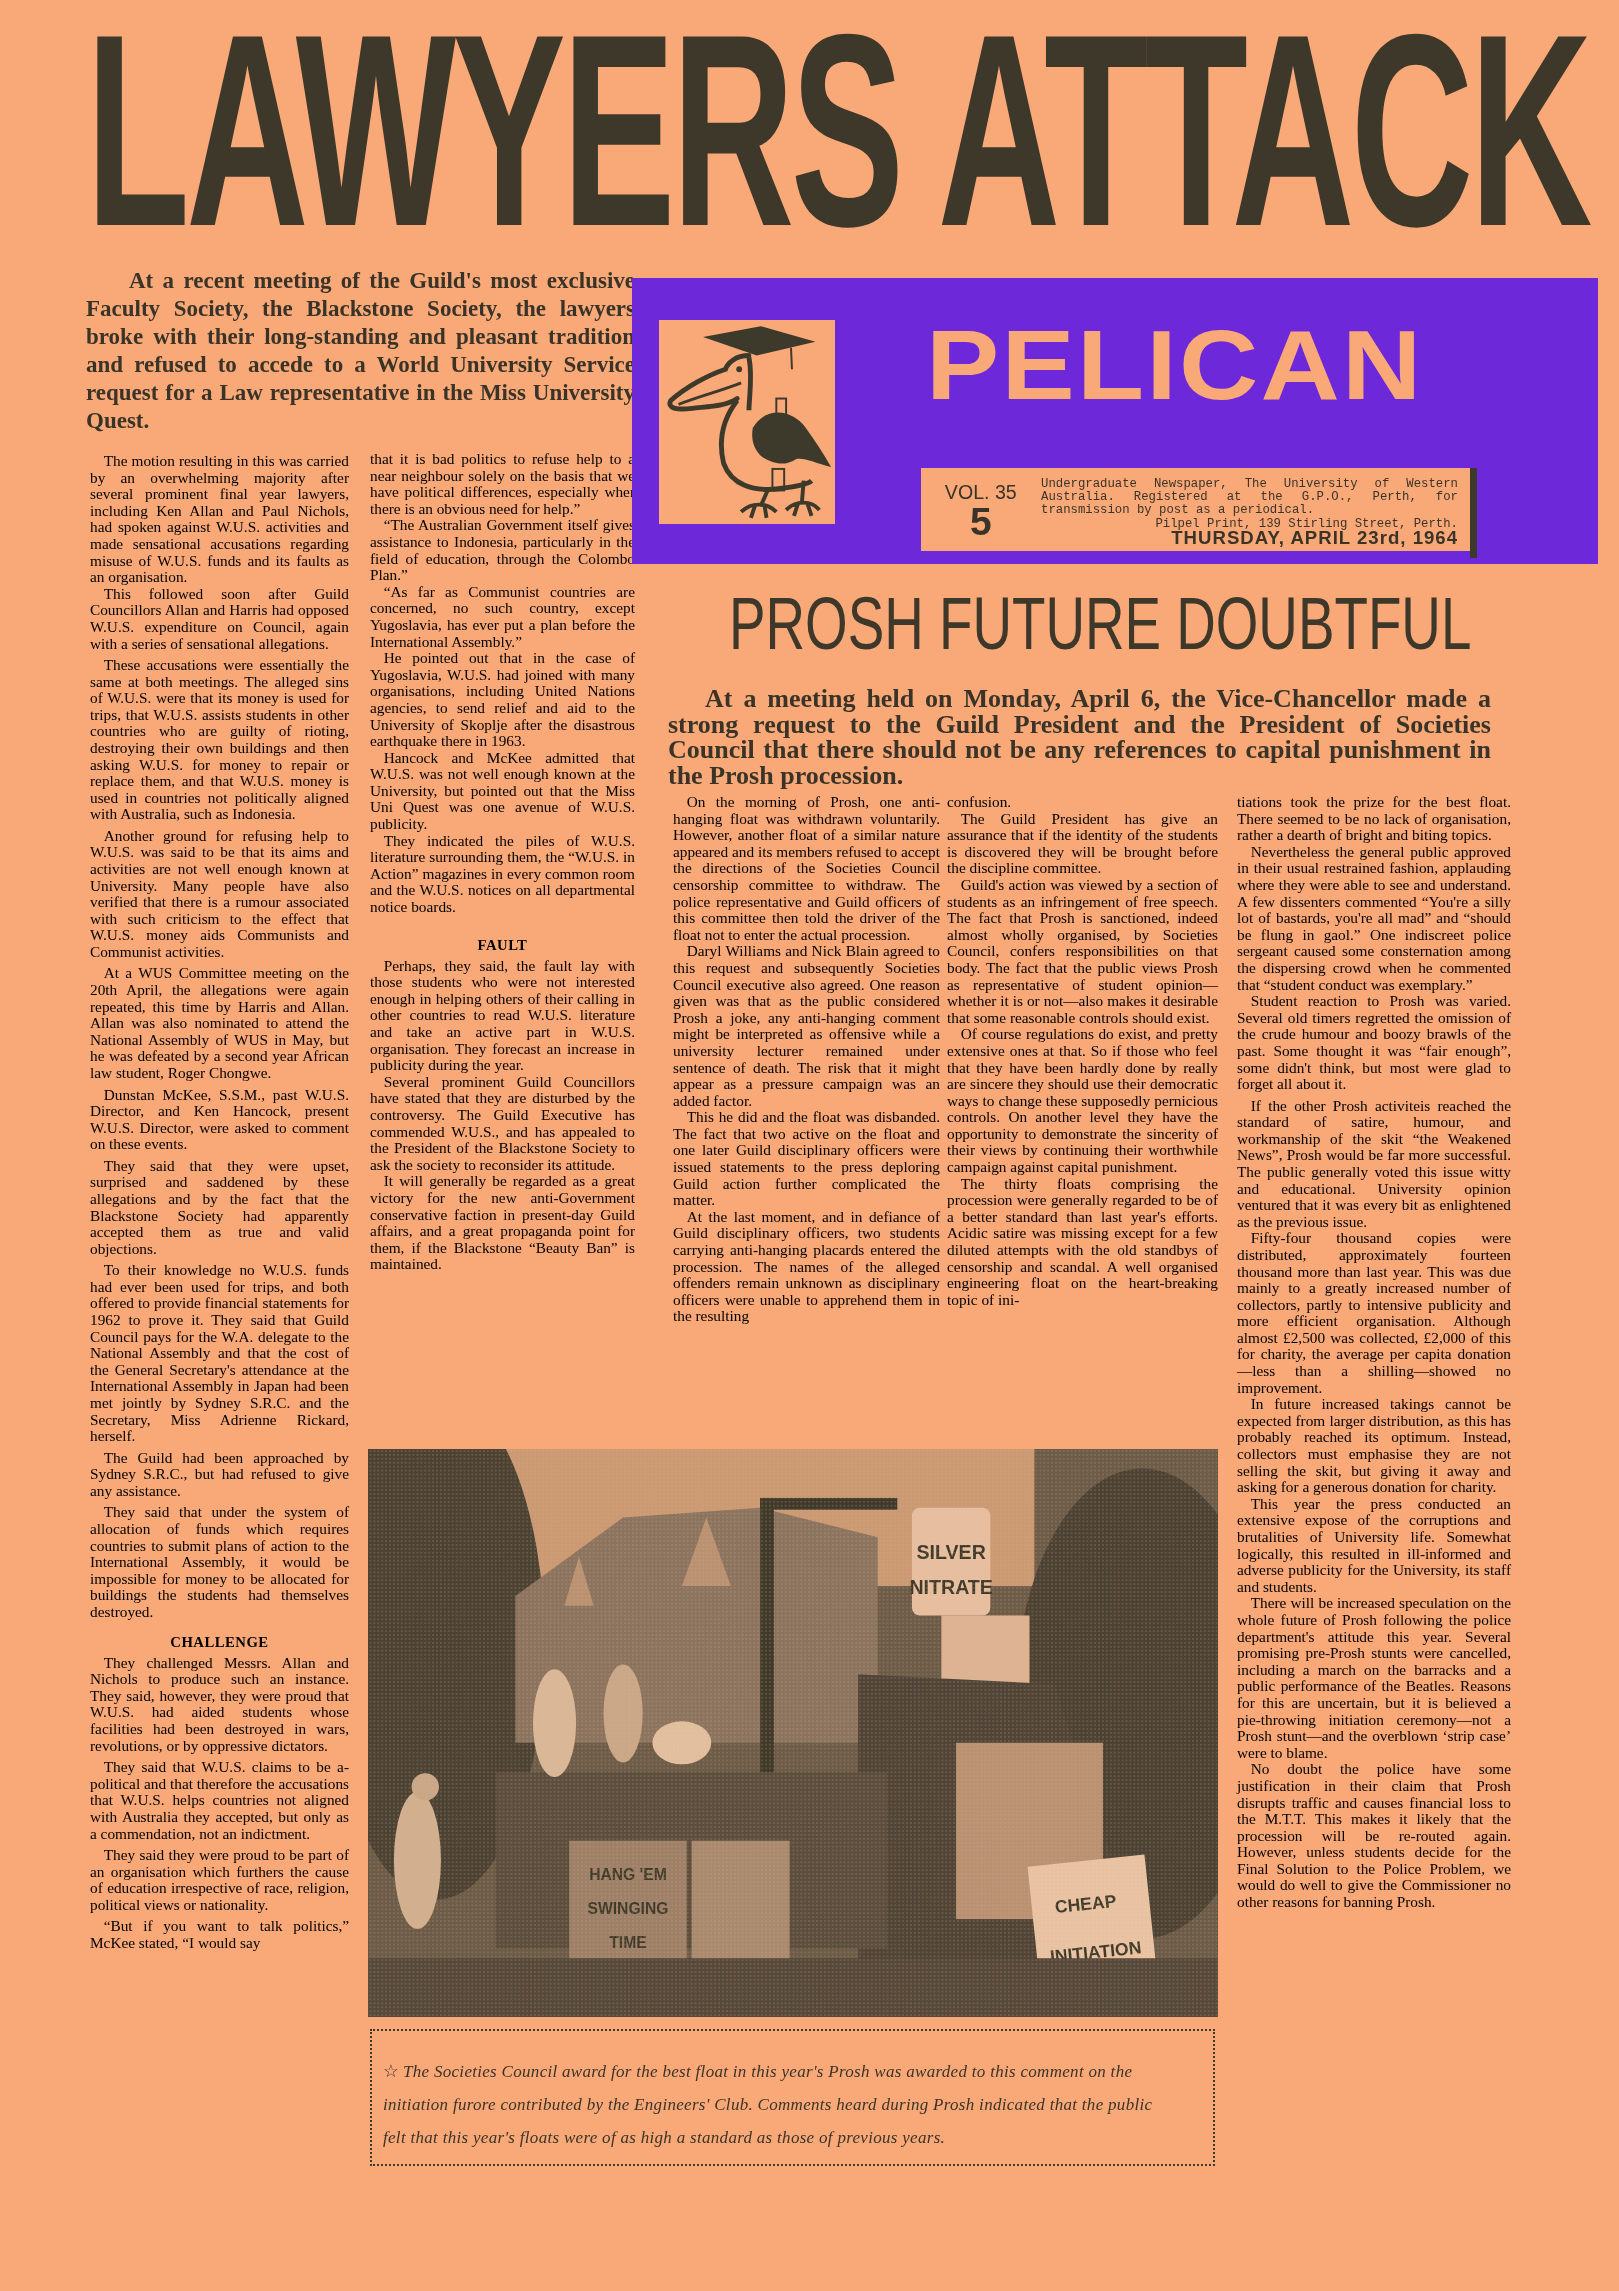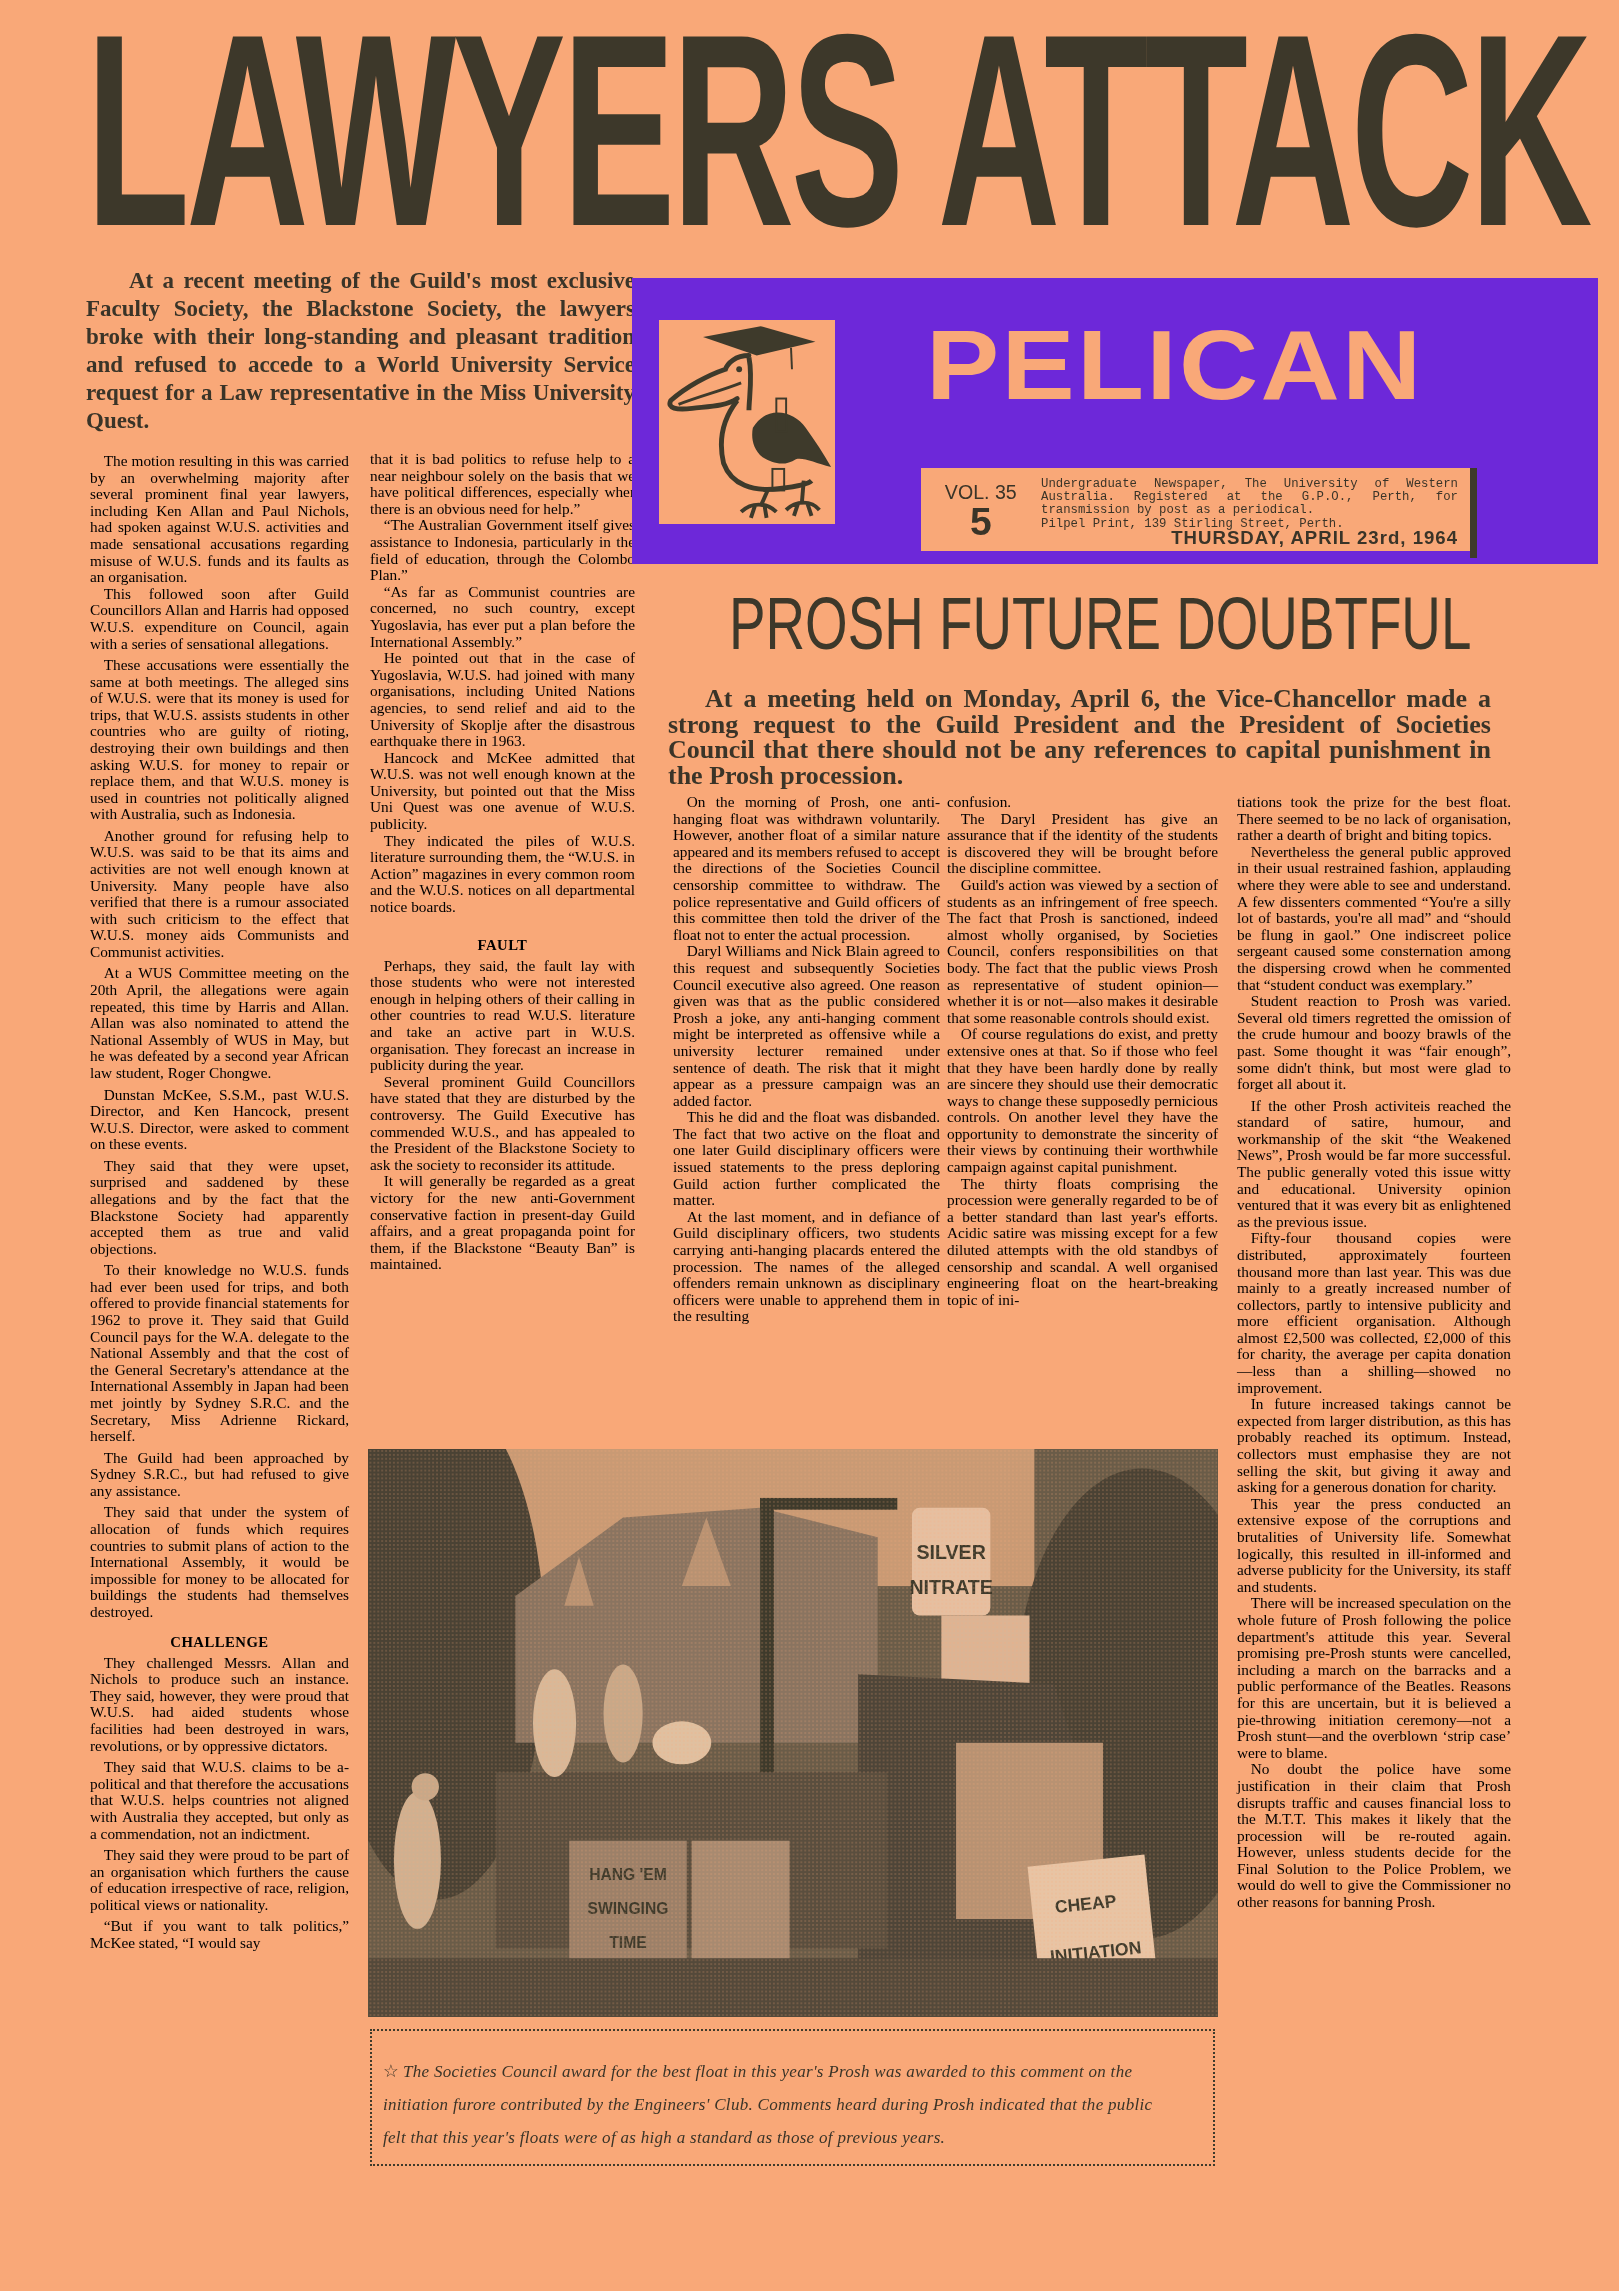--- a/index.html
+++ b/index.html
@@ -75,21 +75,21 @@
     text-align: center;
     font-family: "Liberation Sans", "DejaVu Sans", sans-serif;
   }
   .vol .vol-label { font-size: 19.6px; line-height: 21.6px; display: block; }
   .vol .vol-num { font-size: 39px; font-weight: bold; line-height: 37px; display: block; }
   .imprint {
     position: absolute; left: 120px; top: 9.8px; width: 417px;
     font-family: "Liberation Mono", "DejaVu Sans Mono", monospace;
     font-size: 12.3px; line-height: 13px; text-align: justify;
   }
-  .imprint .print-line { display: block; text-align: left; margin-top: 1px; }
+  .imprint .print-line { display: block; text-align: right; margin-top: 1px; }
   .date-line {
     position: absolute; left: 120px; top: 59px; width: 417px;
     font-family: "Liberation Sans", "DejaVu Sans", sans-serif;
     font-weight: bold; font-size: 18.6px; letter-spacing: 1px;
     text-align: right; white-space: nowrap;
   }
   .info-shadow-r { position:absolute; left: 838px; top: 190px; width: 6.9px; height: 90px; background:#3e3a2b; }
 
   .headline2 {
     left: 729px; top: 571px; width: 745px;
@@ -204,21 +204,21 @@
 
 <div class="abs col col3">
   <p>On the morning of Prosh, one anti-hanging float was withdrawn voluntarily. However, another float of a similar nature appeared and its members refused to accept the directions of the Societies Council censorship committee to withdraw. The police representative and Guild officers of this committee then told the driver of the float not to enter the actual procession.</p>
   <p>Daryl Williams and Nick Blain agreed to this request and subsequently Societies Council executive also agreed. One reason given was that as the public considered Prosh a joke, any anti-hanging comment might be interpreted as offensive while a university lecturer remained under sentence of death. The risk that it might appear as a pressure campaign was an added factor.</p>
   <p>This he did and the float was disbanded. The fact that two active on the float and one later Guild disciplinary officers were issued statements to the press deploring Guild action further complicated the matter.</p>
   <p>At the last moment, and in defiance of Guild disciplinary officers, two students carrying anti-hanging placards entered the procession. The names of the alleged offenders remain unknown as disciplinary officers were unable to apprehend them in the resulting</p>
 </div>
 
 <div class="abs col col4">
   <p style="text-indent:0">confusion.</p>
-  <p>The Daryl President has give an assurance that if the identity of the students is discovered they will be brought before the discipline committee.</p>
+  <p>The Guild President has give an assurance that if the identity of the students is discovered they will be brought before the discipline committee.</p>
   <p>Guild's action was viewed by a section of students as an infringement of free speech. The fact that Prosh is sanctioned, indeed almost wholly organised, by Societies Council, confers responsibilities on that body. The fact that the public views Prosh as representative of student opinion—whether it is or not—also makes it desirable that some reasonable controls should exist.</p>
   <p>Of course regulations do exist, and pretty extensive ones at that. So if those who feel that they have been hardly done by really are sincere they should use their democratic ways to change these supposedly pernicious controls. On another level they have the opportunity to demonstrate the sincerity of their views by continuing their worthwhile campaign against capital punishment.</p>
   <p>The thirty floats comprising the procession were generally regarded to be of a better standard than last year's efforts. Acidic satire was missing except for a few diluted attempts with the old standbys of censorship and scandal. A well organised engineering float on the heart-breaking topic of ini-</p>
 </div>
 
 <div class="abs col col5">
   <p style="text-indent:0">tiations took the prize for the best float. There seemed to be no lack of organisation, rather a dearth of bright and biting topics.</p>
   <p>Nevertheless the general public approved in their usual restrained fashion, applauding where they were able to see and understand. A few dissenters commented “You're a silly lot of bastards, you're all mad” and “should be flung in gaol.” One indiscreet police sergeant caused some consternation among the dispersing crowd when he commented that “student conduct was exemplary.”</p>
   <p>Student reaction to Prosh was varied. Several old timers regretted the omission of the crude humour and boozy brawls of the past. Some thought it was “fair enough”, some didn't think, but most were glad to forget all about it.</p>
   <p class="gap">If the other Prosh activiteis reached the standard of satire, humour, and workmanship of the skit “the Weakened News”, Prosh would be far more successful. The public generally voted this issue witty and educational. University opinion ventured that it was every bit as enlightened as the previous issue.</p>

